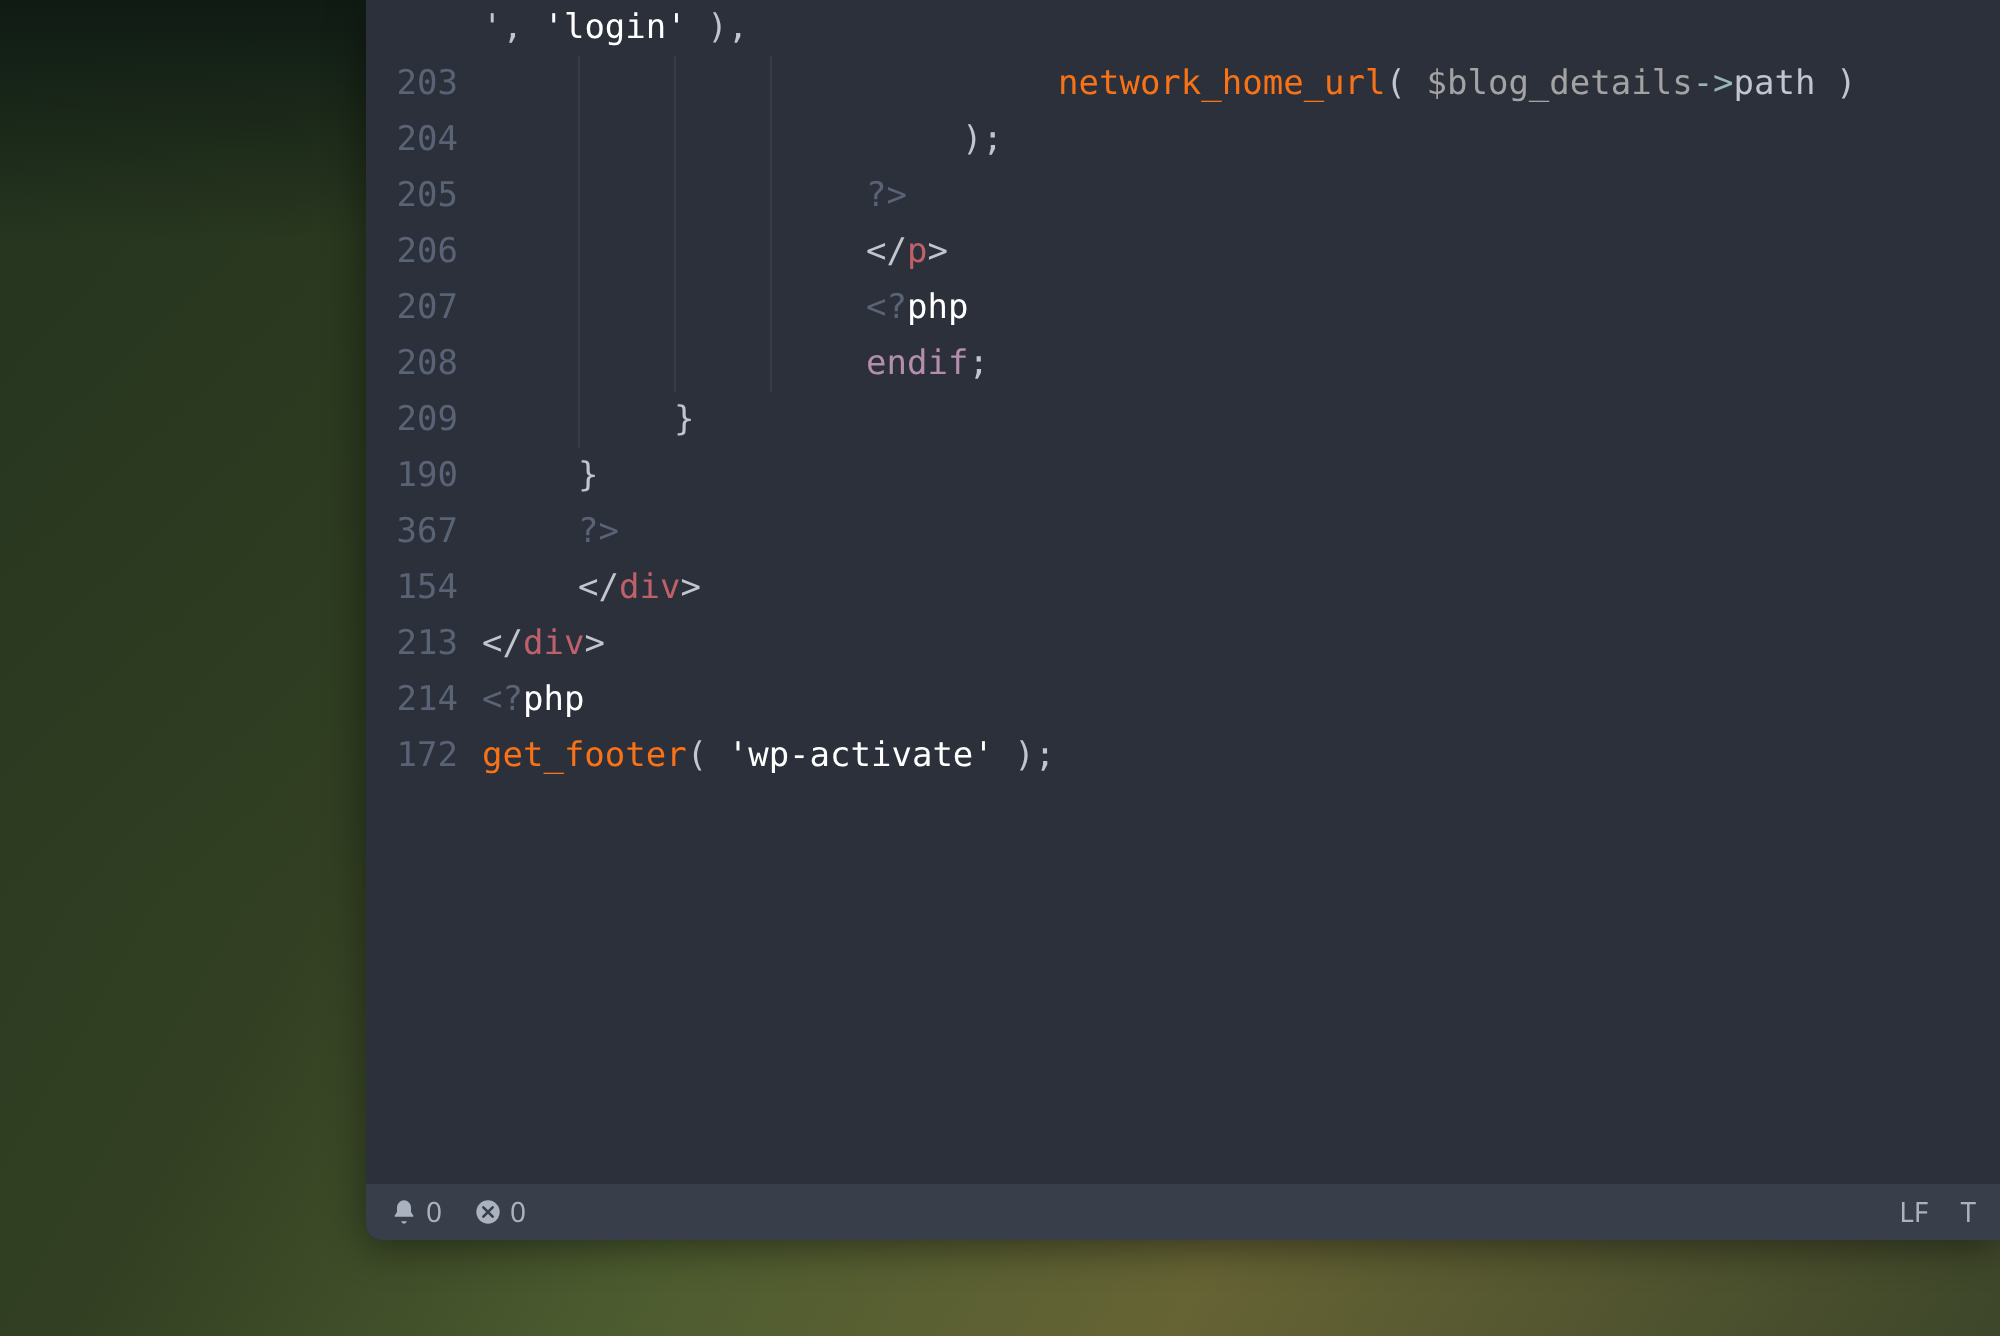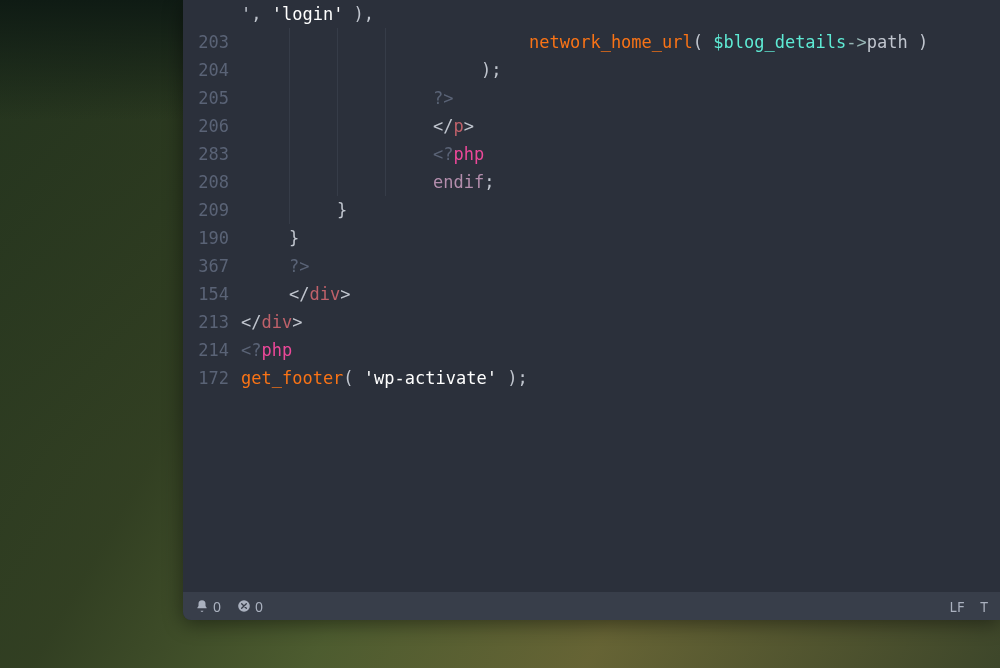--- a/index.html
+++ b/index.html
@@ -71,23 +71,23 @@
     position: absolute;
     top: 0;
     bottom: 0;
     width: 1px;
     background: #3e4451;
     opacity: 0.6;
   }
   .c-punc   { color: #c0c5ce; }
   .c-str    { color: #ffffff; }
   .c-func   { color: #f97316; }
-  .c-var    { color: #5eead4; }
+  .c-var    { color: #a3a3a3; }
   .c-op     { color: #96b5b4; }
-  .c-key    { color: #ec4899; }
+  .c-key    { color: #ffffff; }
   .c-key2   { color: #b48ead; }
   .c-tag    { color: #bf616a; }
   .c-tagp   { color: #c0c5ce; }
   .c-phptag { color: #5a6376; }
 
   .status-bar {
     flex: 0 0 28px;
     height: 28px;
     background: #383e4a;
     display: flex;
@@ -118,21 +118,21 @@
 <div class="desktop"></div>
 
 <div class="editor-window">
   <div class="editor-area">
     <div class="gutter" id="gutter">
         <div class="line-no"></div>
         <div class="line-no">203</div>
         <div class="line-no">204</div>
         <div class="line-no">205</div>
         <div class="line-no">206</div>
-        <div class="line-no">283</div>
+        <div class="line-no">207</div>
         <div class="line-no">208</div>
         <div class="line-no">209</div>
         <div class="line-no">190</div>
         <div class="line-no">367</div>
         <div class="line-no">154</div>
         <div class="line-no">213</div>
         <div class="line-no">214</div>
         <div class="line-no">172</div>
       </div>
     <div class="code" id="code"><div class="code-line"><span style="padding-left: 0px;"><span class="c-punc">', </span><span class="c-str">'login'</span><span class="c-punc"> ),</span></span></div><div class="code-line"><span class="guide" style="left: 48px; top: 0px; height: 28px;"></span><span class="guide" style="left: 96px; top: 0px; height: 28px;"></span><span class="guide" style="left: 144px; top: 0px; height: 28px;"></span><span style="padding-left: 288px;"><span class="c-func">network_home_url</span><span class="c-punc">( </span><span class="c-var">$blog_details</span><span class="c-op">-&gt;</span><span class="c-punc">path )</span></span></div><div class="code-line"><span class="guide" style="left: 48px; top: 0px; height: 28px;"></span><span class="guide" style="left: 96px; top: 0px; height: 28px;"></span><span class="guide" style="left: 144px; top: 0px; height: 28px;"></span><span style="padding-left: 240px;"><span class="c-punc">);</span></span></div><div class="code-line"><span class="guide" style="left: 48px; top: 0px; height: 28px;"></span><span class="guide" style="left: 96px; top: 0px; height: 28px;"></span><span class="guide" style="left: 144px; top: 0px; height: 28px;"></span><span style="padding-left: 192px;"><span class="c-phptag">?&gt;</span></span></div><div class="code-line"><span class="guide" style="left: 48px; top: 0px; height: 28px;"></span><span class="guide" style="left: 96px; top: 0px; height: 28px;"></span><span class="guide" style="left: 144px; top: 0px; height: 28px;"></span><span style="padding-left: 192px;"><span class="c-tagp">&lt;/</span><span class="c-tag">p</span><span class="c-tagp">&gt;</span></span></div><div class="code-line"><span class="guide" style="left: 48px; top: 0px; height: 28px;"></span><span class="guide" style="left: 96px; top: 0px; height: 28px;"></span><span class="guide" style="left: 144px; top: 0px; height: 28px;"></span><span style="padding-left: 192px;"><span class="c-phptag">&lt;?</span><span class="c-key">php</span></span></div><div class="code-line"><span class="guide" style="left: 48px; top: 0px; height: 28px;"></span><span class="guide" style="left: 96px; top: 0px; height: 28px;"></span><span class="guide" style="left: 144px; top: 0px; height: 28px;"></span><span style="padding-left: 192px;"><span class="c-key2">endif</span><span class="c-punc">;</span></span></div><div class="code-line"><span class="guide" style="left: 48px; top: 0px; height: 28px;"></span><span style="padding-left: 96px;"><span class="c-punc">}</span></span></div><div class="code-line"><span style="padding-left: 48px;"><span class="c-punc">}</span></span></div><div class="code-line"><span style="padding-left: 48px;"><span class="c-phptag">?&gt;</span></span></div><div class="code-line"><span style="padding-left: 48px;"><span class="c-tagp">&lt;/</span><span class="c-tag">div</span><span class="c-tagp">&gt;</span></span></div><div class="code-line"><span style="padding-left: 0px;"><span class="c-tagp">&lt;/</span><span class="c-tag">div</span><span class="c-tagp">&gt;</span></span></div><div class="code-line"><span style="padding-left: 0px;"><span class="c-phptag">&lt;?</span><span class="c-key">php</span></span></div><div class="code-line"><span style="padding-left: 0px;"><span class="c-func">get_footer</span><span class="c-punc">( </span><span class="c-str">'wp-activate'</span><span class="c-punc"> );</span></span></div></div>

